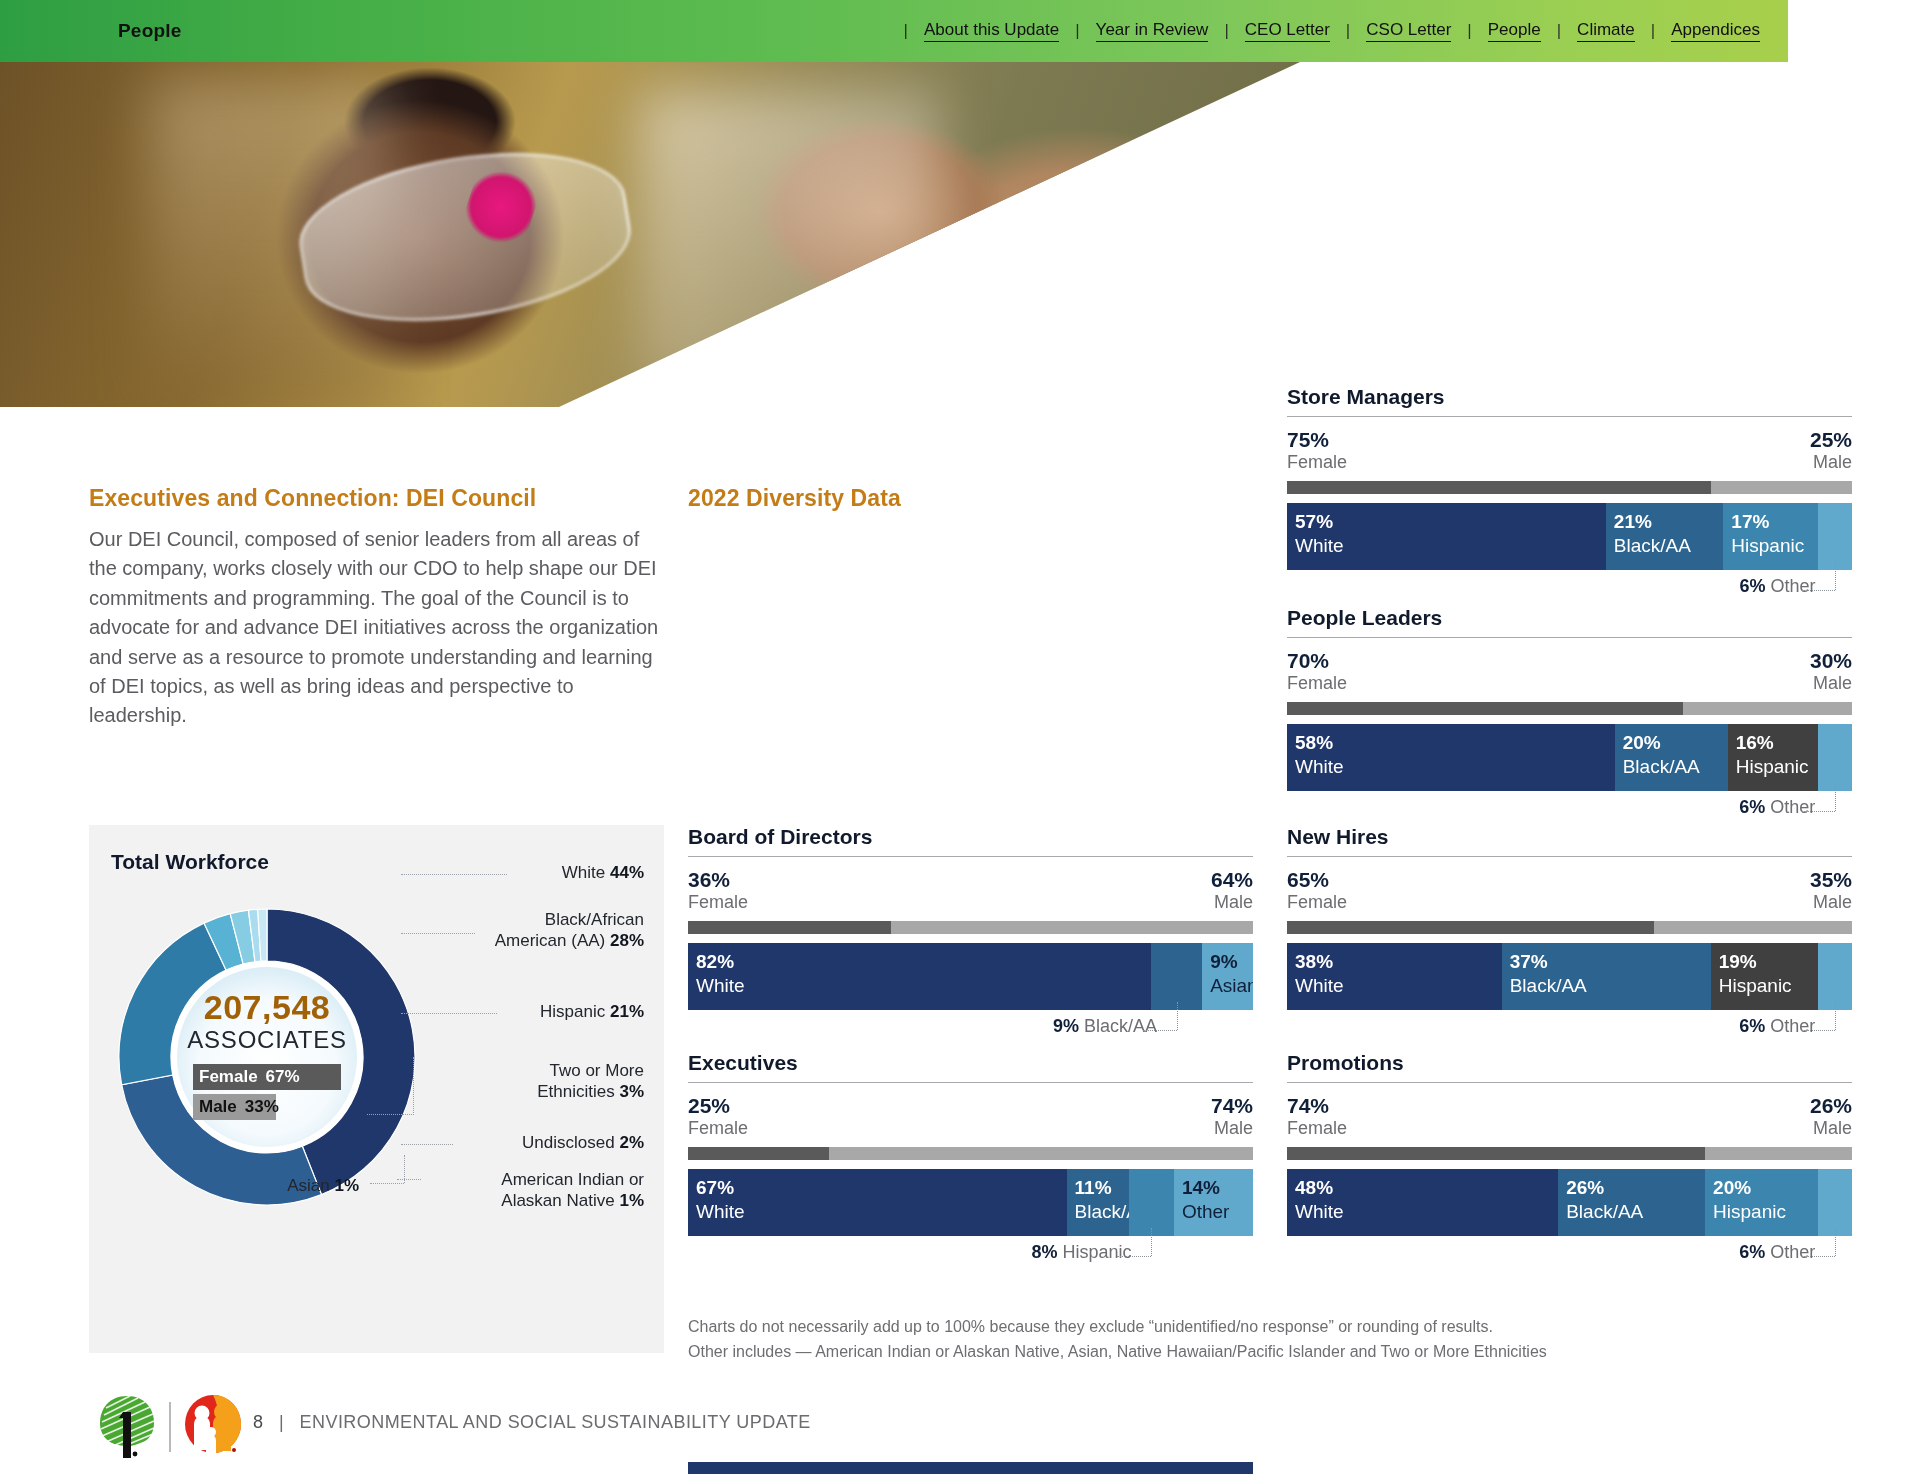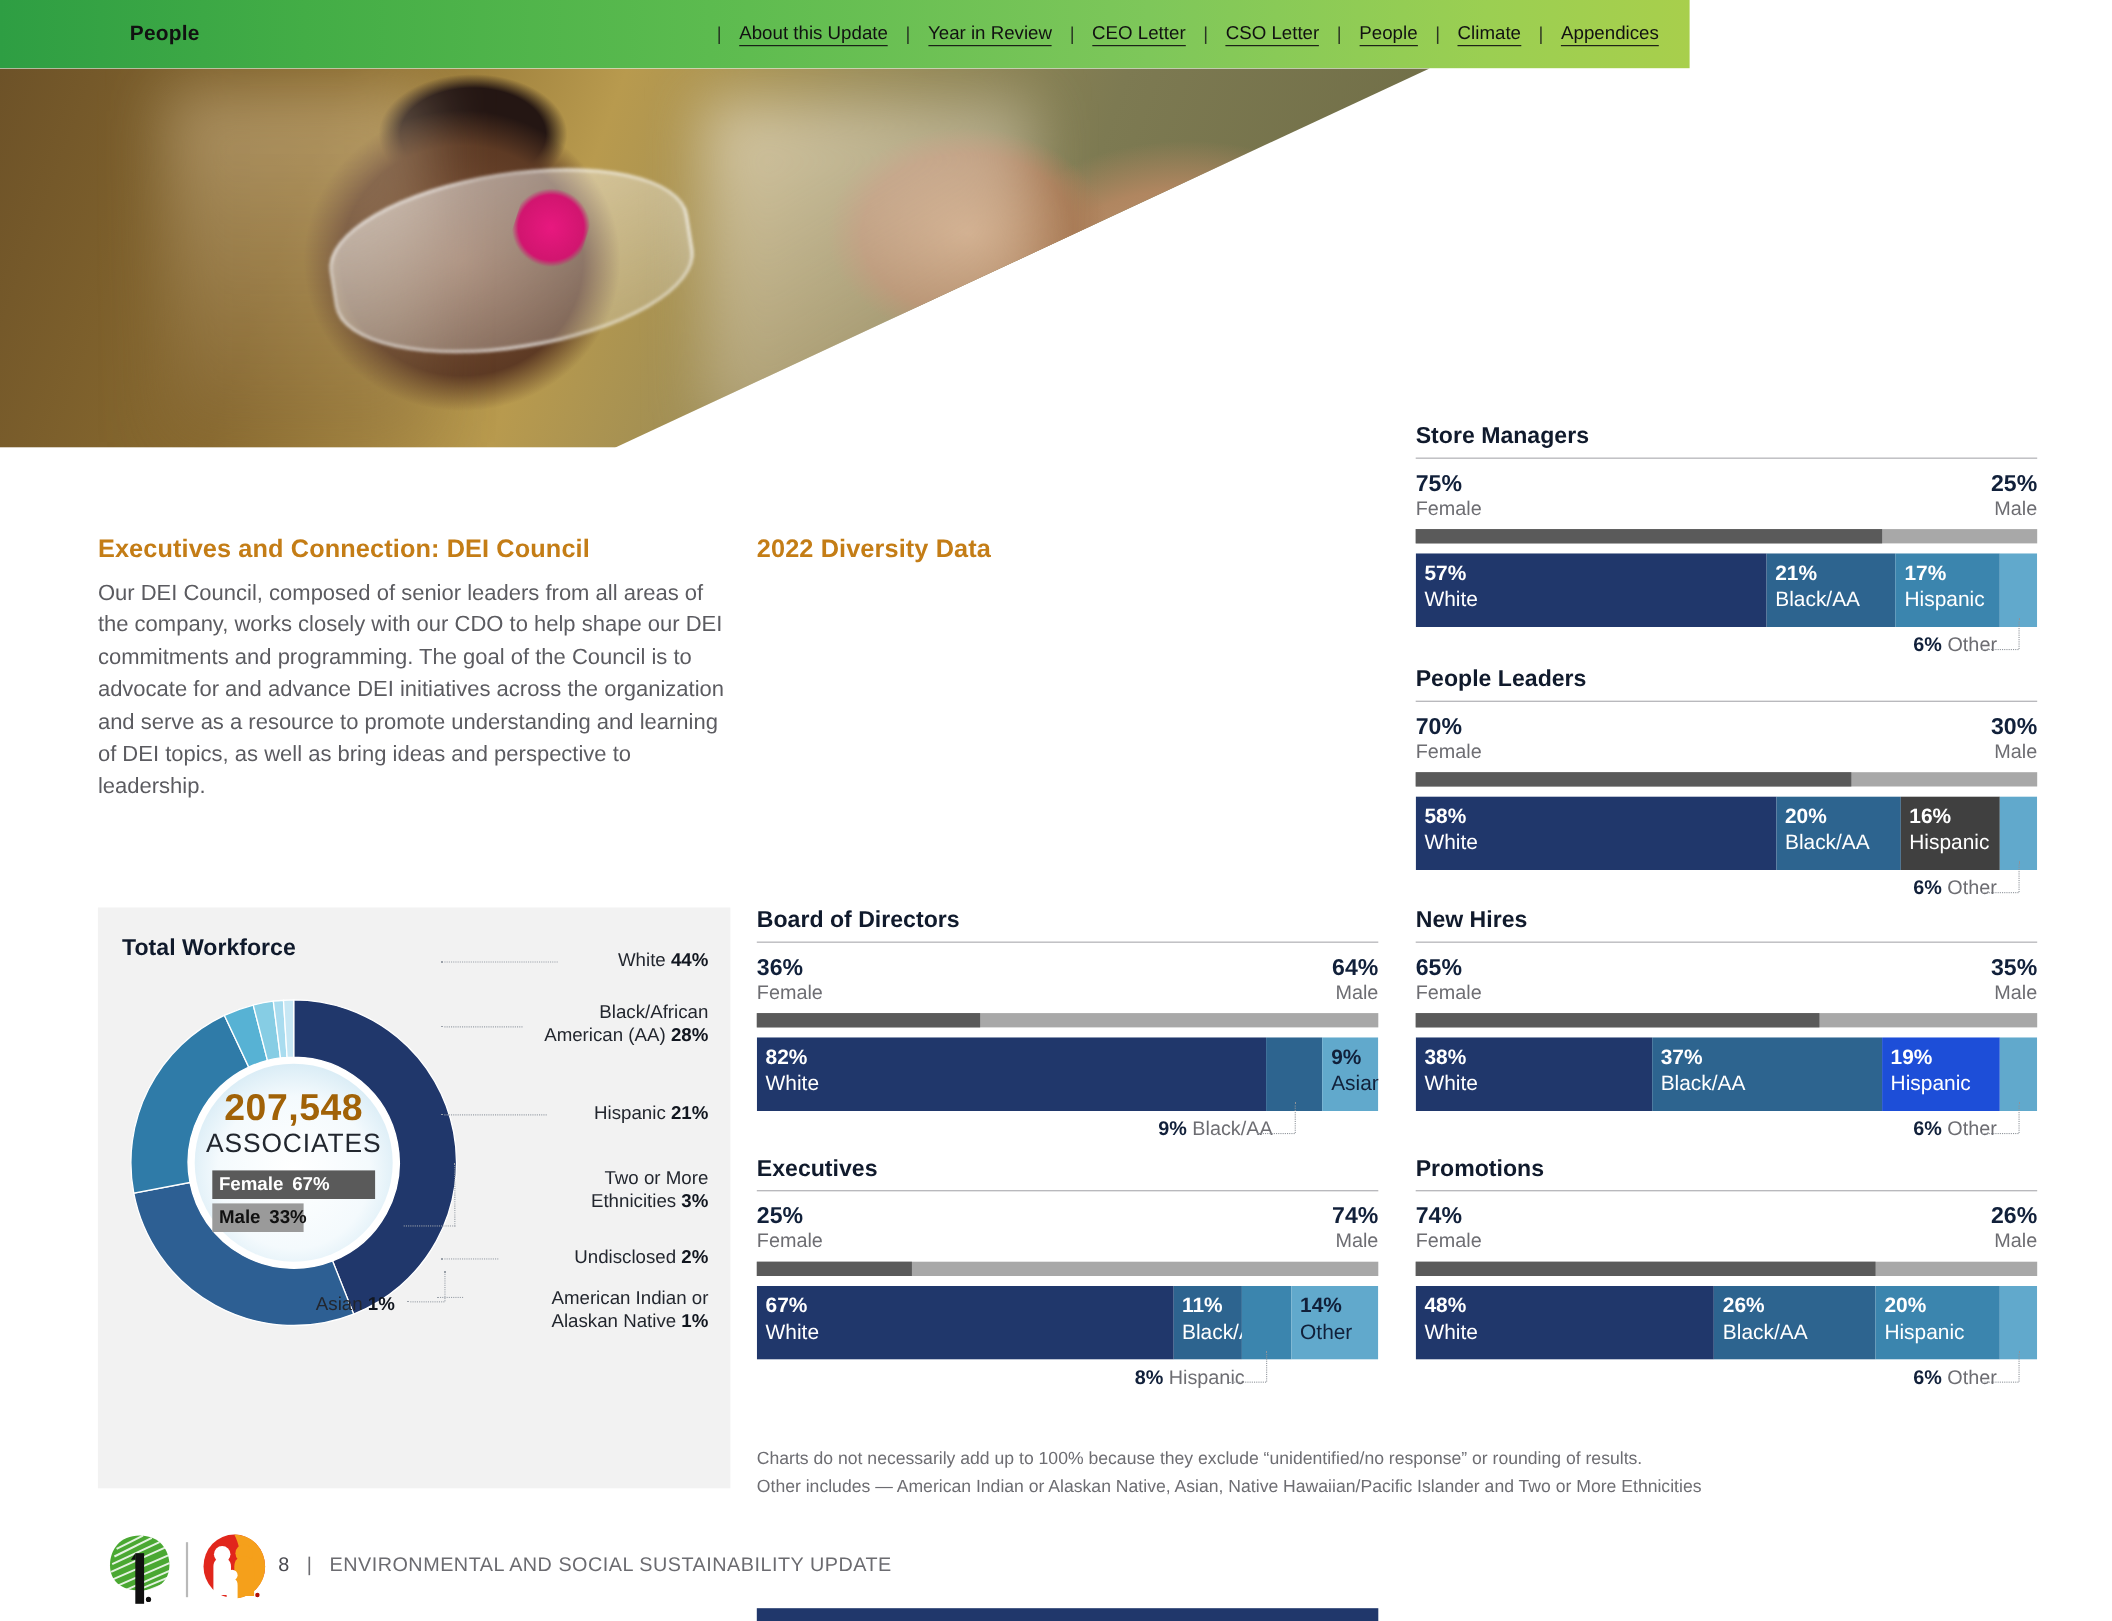--- a/index.html
+++ b/index.html
@@ -6,21 +6,21 @@
   html, body {
     width: 1920px; height: 1474px;
     font-family: "Liberation Sans", sans-serif;
     background: #ffffff;
     overflow: hidden;
   }
   .page { position: relative; width: 1920px; height: 1474px; background:#fff; }
 
   
   .topnav {
-    position: absolute; left:0; top:0; width:1536px; height:62px;
+    position: absolute; left:0; top:0; width:1788px; height:62px;
     background: linear-gradient(90deg,#2e9e43 0%, #43ad46 18%, #5cbb4f 42%, #7ec75a 68%, #9bcf52 88%, #a8cf4c 100%);
     display:flex; align-items:center;
   }
   .topnav .section-title {
     margin-left: 118px; font-size: 19px; font-weight: bold; color:#111; letter-spacing:.2px;
   }
   .navlinks { margin-left:auto; margin-right: 28px; display:flex; align-items:center; }
   .navlinks .sep { color:#1a1a1a; font-size:17px; margin:0 16px; opacity:.85; }
   .navlinks a {
     color:#111; font-size:17px; text-decoration:none;
@@ -421,21 +421,21 @@
      </div>
      <div class="eth-bar">
         <div class="seg" style="width:38.000%;background:#20376b;">
           <span class="sv">38%</span>
           <span class="sl">White</span>
         </div>
         <div class="seg" style="width:37.000%;background:#2d648f;">
           <span class="sv">37%</span>
           <span class="sl">Black/AA</span>
         </div>
-        <div class="seg" style="width:19.000%;background:#1d4ed8;text-decoration:underline;">
+        <div class="seg" style="width:19.000%;background:#404040;text-decoration:underline;">
           <span class="sv">19%</span>
           <span class="sl">Hispanic</span>
         </div>
         <div class="seg" style="width:6.000%;background:#61a9cc;"></div>
       </div>
      <div class="callout">
        <span class="ctext" style="right:6.5%; top:6px;"><b>6%</b> Other</span>
        <span class="cline" style="right:3%; top:20px; width:33.9px;"></span>
        <span class="cvert" style="left:97%; top:-8px; height:28px;"></span>
      </div>

